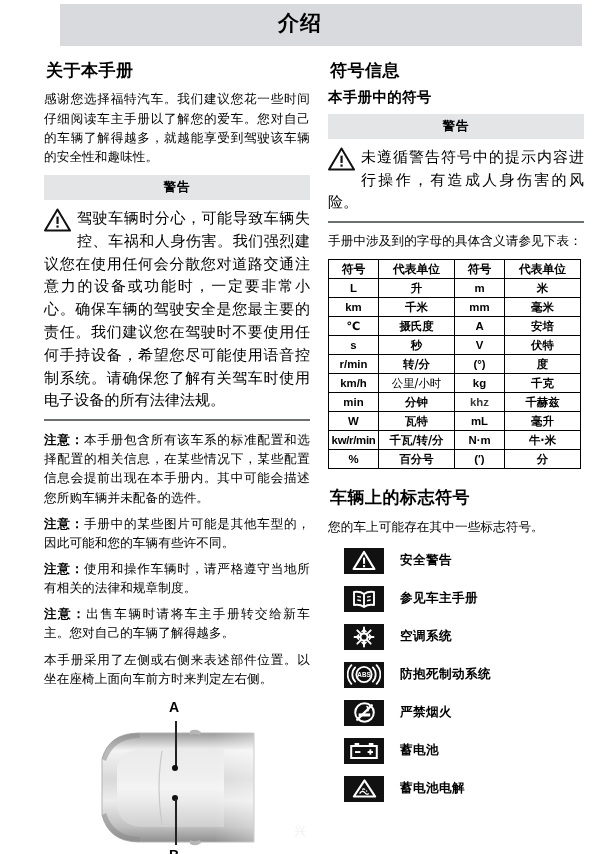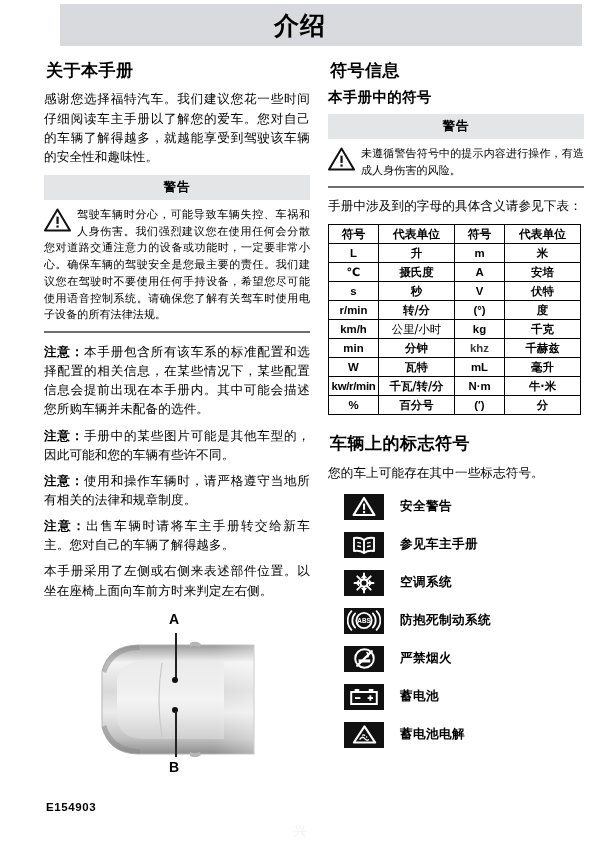--- a/index.html
+++ b/index.html
@@ -30,21 +30,21 @@
     top: 4px;
     width: 522px;
     height: 42px;
     background: #d8dadd;
   }
   .header-title {
     position: absolute;
     left: 0; right: 0;
     top: 9px;
     text-align: center;
-    font-size: 25px;
+    font-size: 21px;
     font-weight: bold;
     letter-spacing: 1px;
     color: #000;
   }
 
   
   .col {
     position: absolute;
     top: 60px;
   }
@@ -83,21 +83,21 @@
     font-weight: bold;
     padding: 4px 0 4px 0;
     letter-spacing: 1px;
   }
   .warn-body {
     position: relative;
     padding: 7px 0 7px 0;
     border-bottom: 2px solid #6c6f72;
   }
   .warn-text {
-    font-size: 11px;
+    font-size: 15px;
     line-height: 1.52;
     text-align: justify;
     letter-spacing: 0.1px;
     margin: 0;
   }
   .warn-tri {
     float: left;
     margin: 1px 6px 0 0;
     width: 27px;
     height: 24px;
@@ -313,20 +313,26 @@
         </tr>
       </thead>
       <tbody>
         <tr>
           <td class="lat">L</td>
           <td>升</td>
           <td class="lat">m</td>
           <td>米</td>
         </tr>
         <tr>
+          <td class="lat">km</td>
+          <td>千米</td>
+          <td class="lat">mm</td>
+          <td>毫米</td>
+        </tr>
+        <tr>
           <td>℃</td>
           <td>摄氏度</td>
           <td class="lat">A</td>
           <td>安培</td>
         </tr>
         <tr>
           <td class="lat">s</td>
           <td>秒</td>
           <td class="lat">V</td>
           <td>伏特</td>

